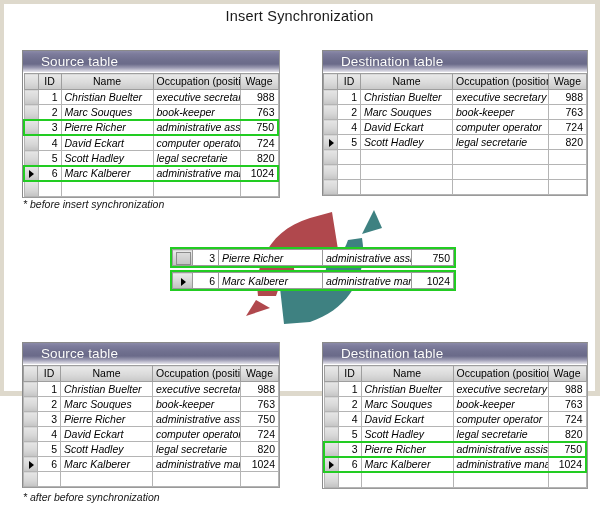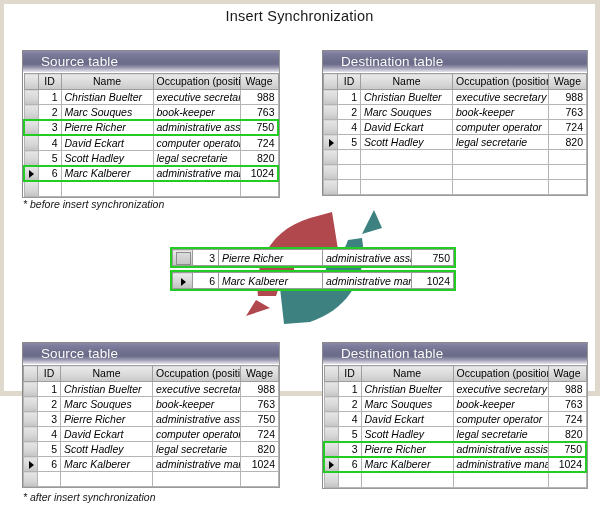--- a/index.html
+++ b/index.html
@@ -525,16 +525,16 @@
               <td class="sel">&nbsp;</td>
               <td class="id blank">&nbsp;</td>
               <td class="name blank">&nbsp;</td>
               <td class="occ blank">&nbsp;</td>
               <td class="wage blank">&nbsp;</td>
             </tr>
           </tbody>
       </table>
     </div>
 
-    <div class="caption" style="left:19px; top:487px;">* after insert synchronization</div>
+    <div class="caption" style="left:19px; top:487px;">* after before synchronization</div>
 
   </div>
 </div>
 
 </body></html>

